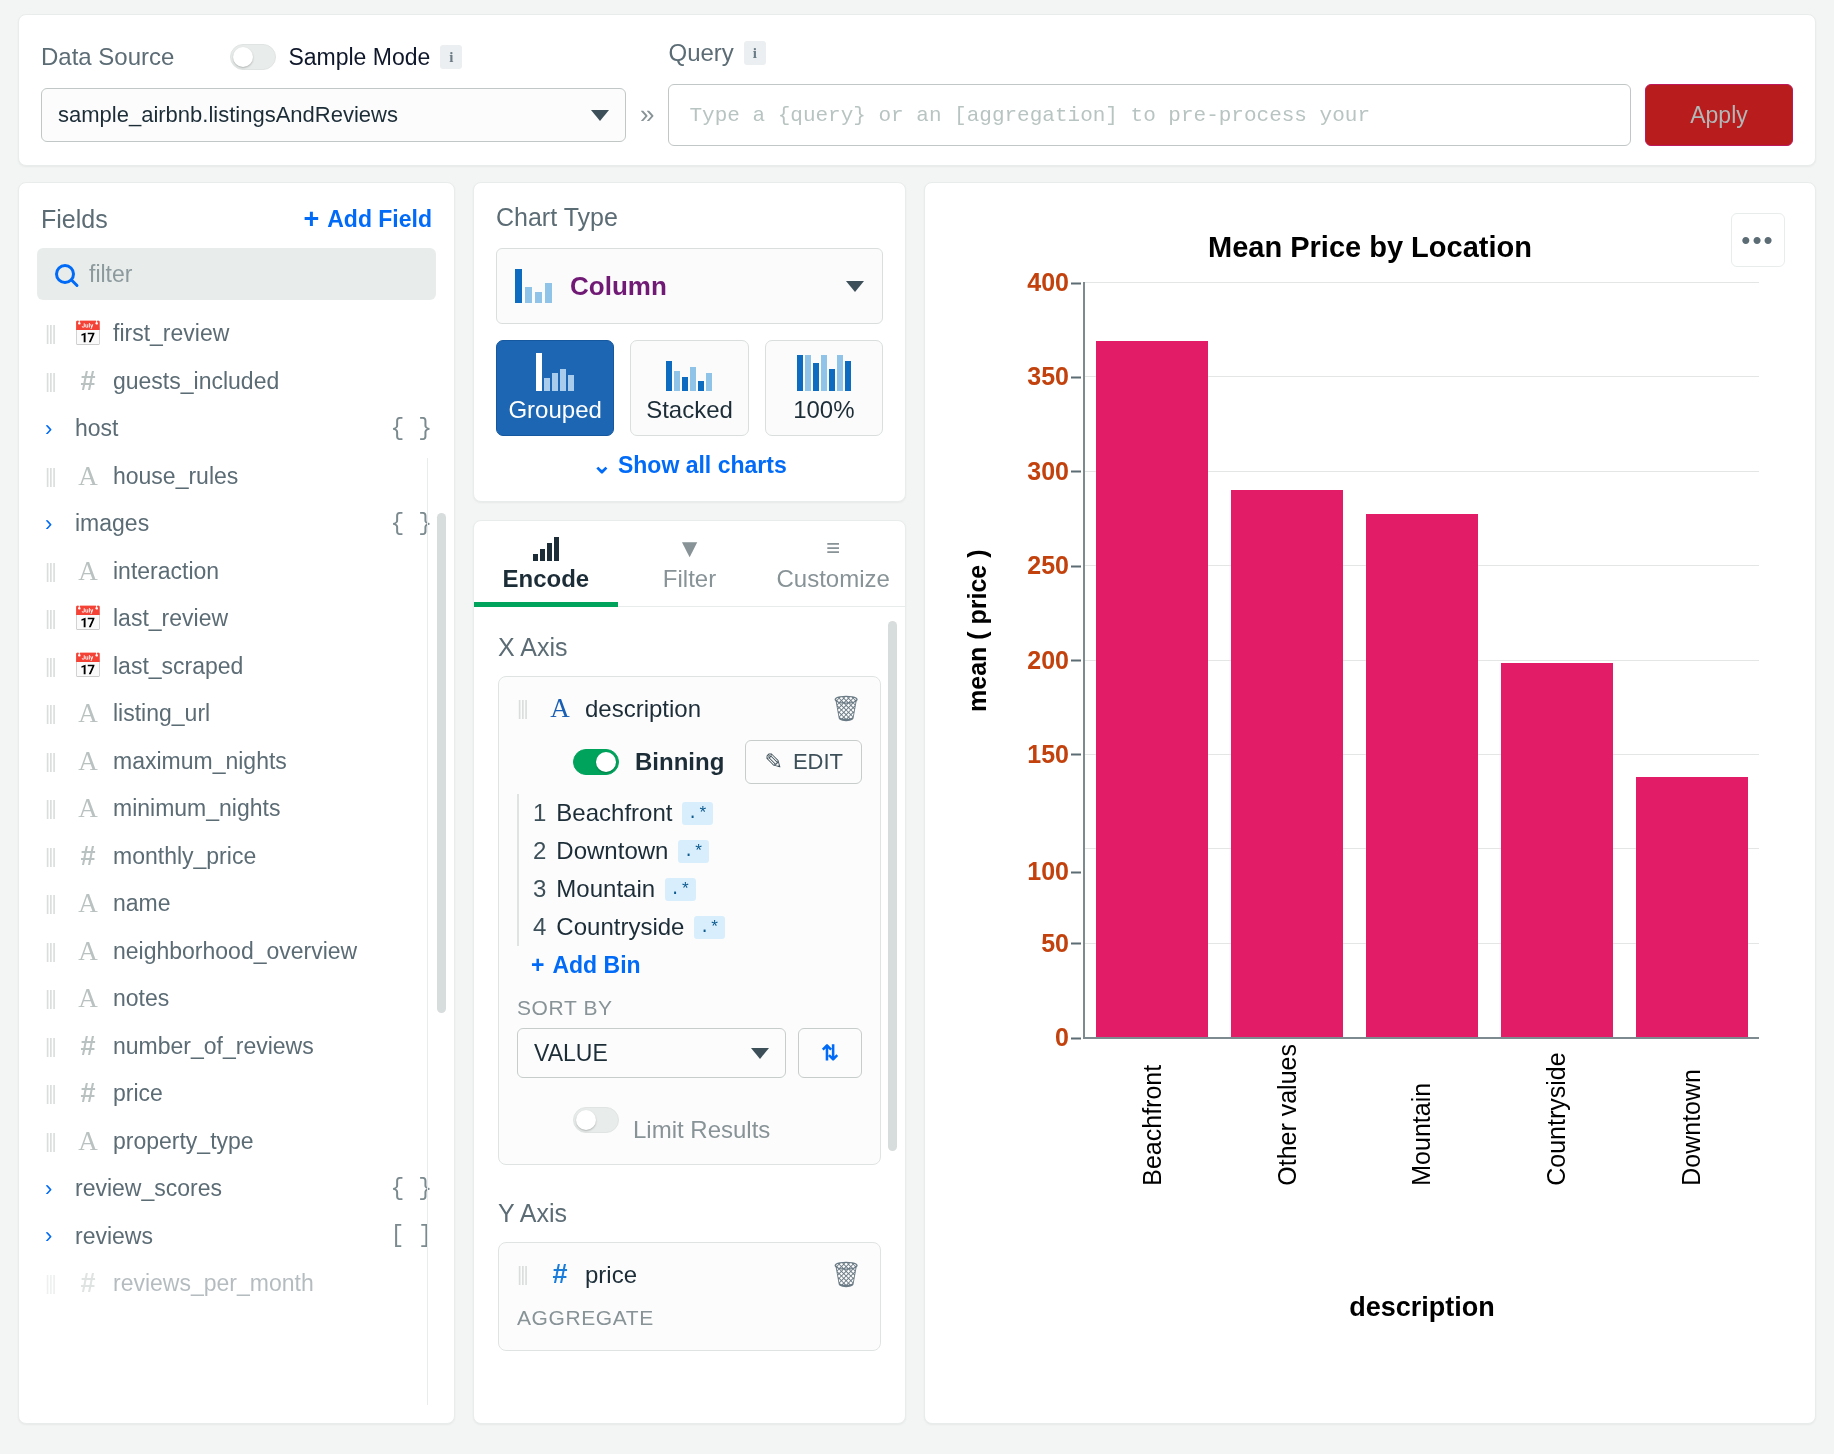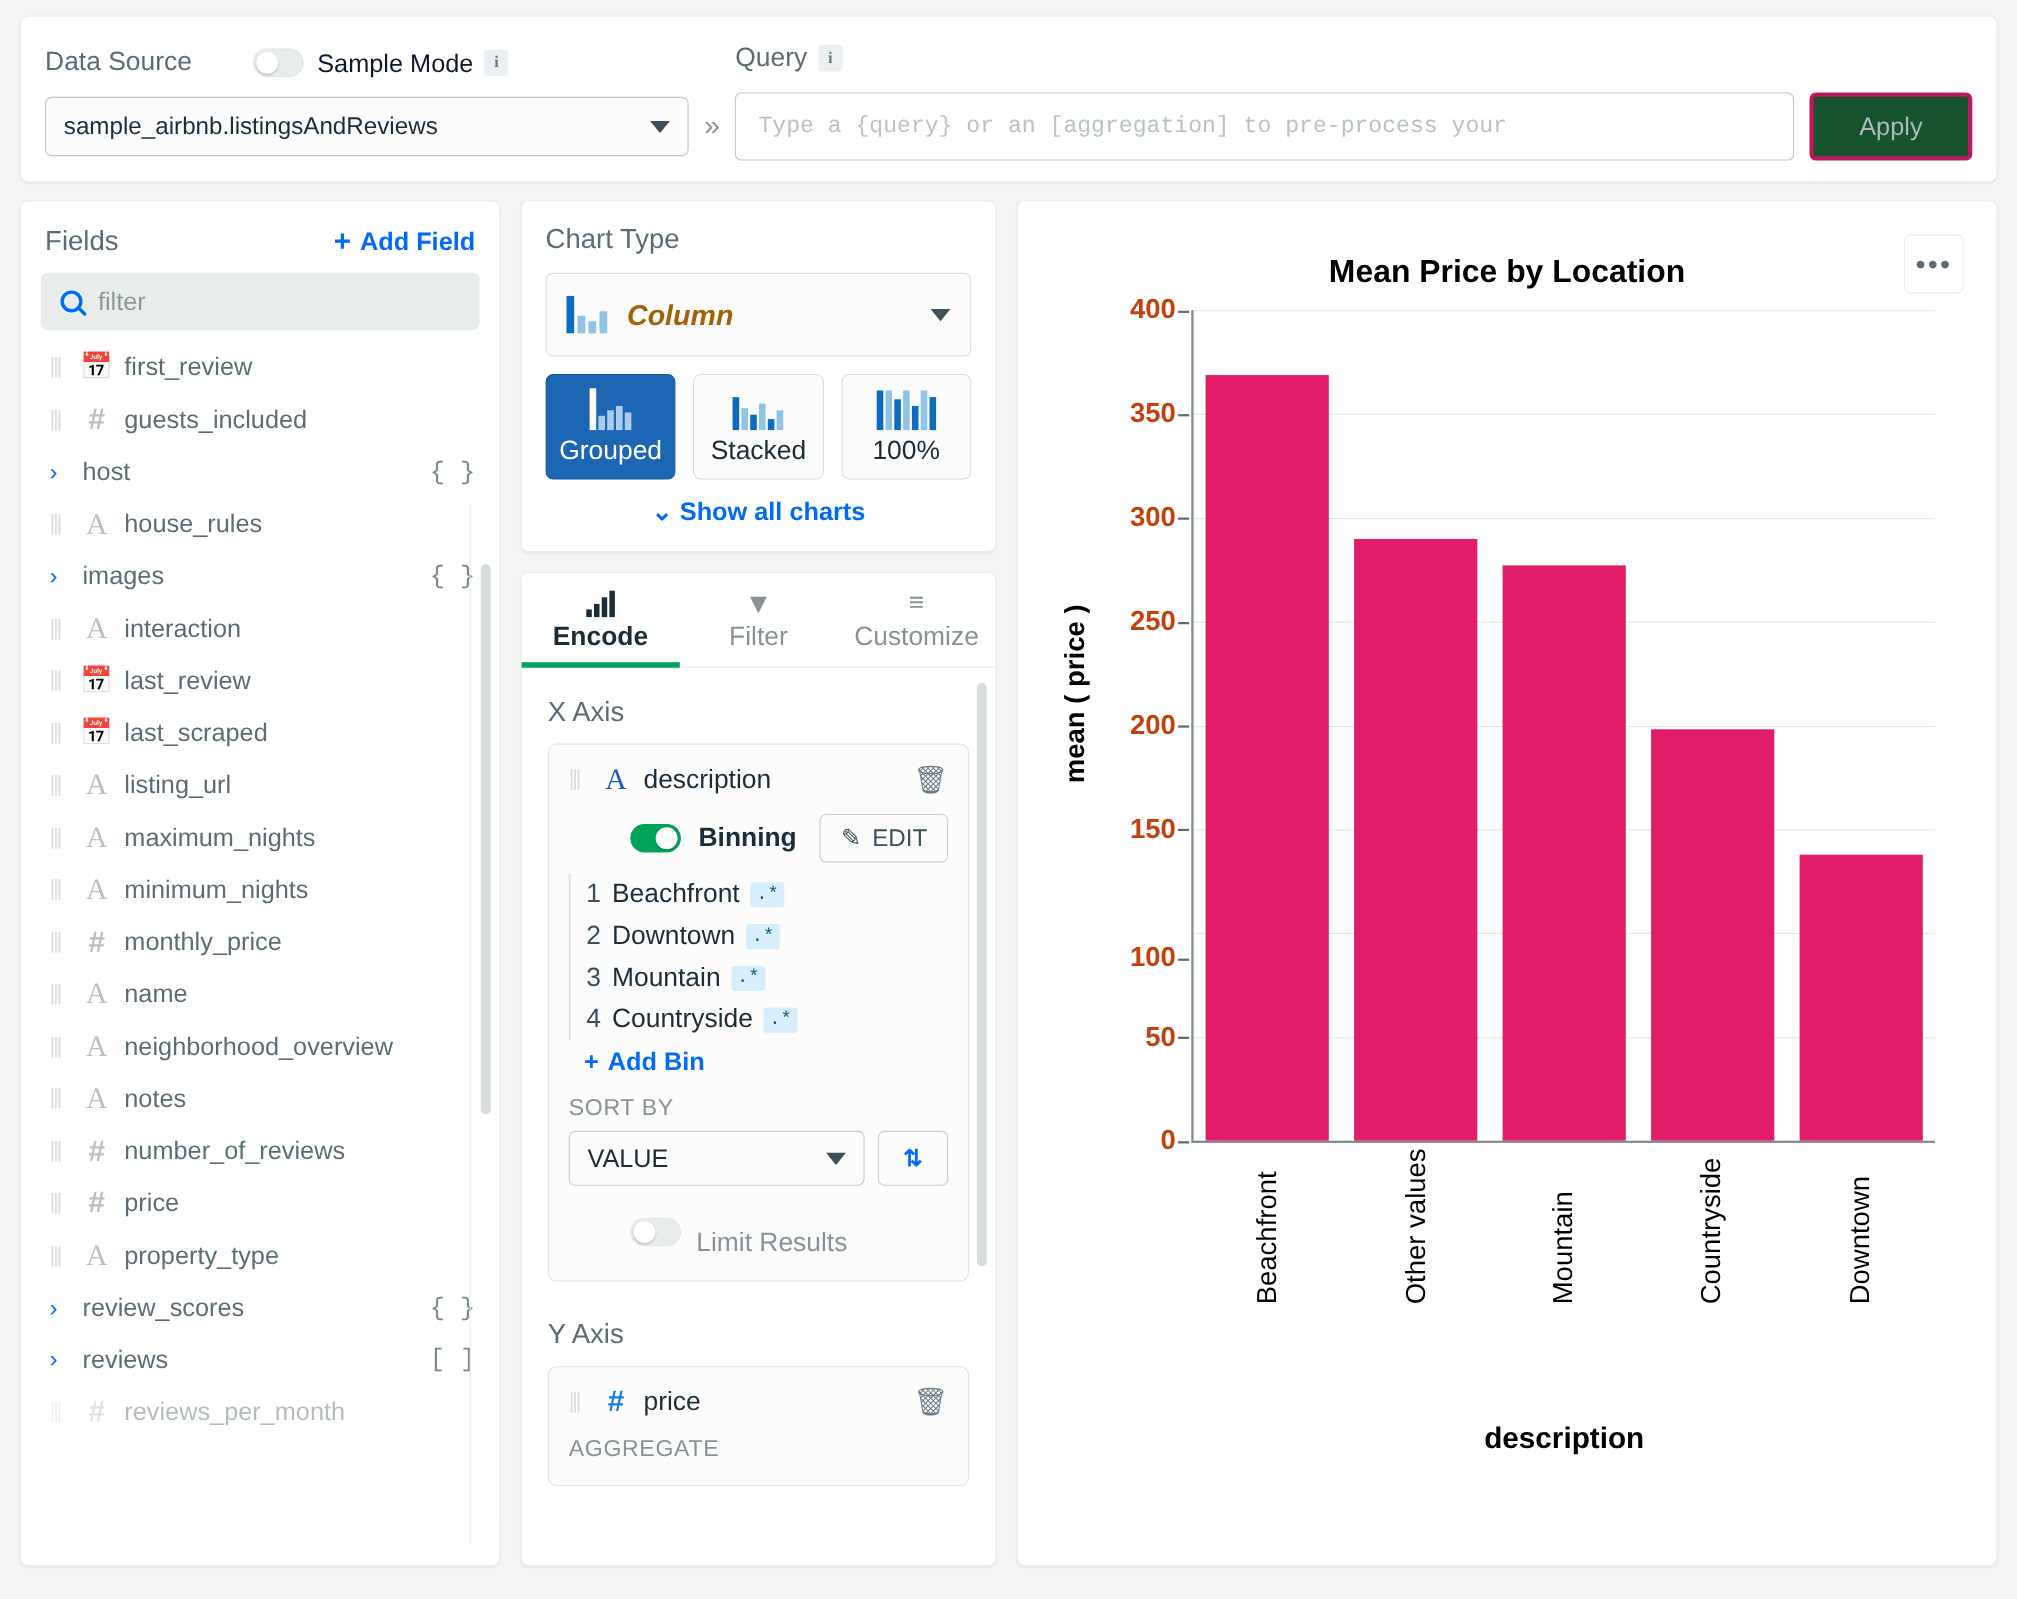--- a/index.html
+++ b/index.html
@@ -68,21 +68,21 @@
   .q-label { font-size: 24px; color: #5c6c75; }
   .q-row2 { display: flex; align-items: center; gap: 14px; margin-top: 12px; }
   .q-input {
     flex: 1; height: 62px; border: 1px solid #c1c7c6; border-radius: 6px;
     background: #fff; padding: 0 20px; font-size: 21px;
     font-family: "Liberation Mono", monospace; color: #b8c4c2;
     display: flex; align-items: center; overflow: hidden; white-space: nowrap;
   }
   .apply-btn {
     width: 148px; height: 62px; border-radius: 6px;
-    background: #14532d; border: 4px solid #be185d;
+    background: #b91c1c; border: 1px solid #be185d;
     font-size: 23px; color: #b0b9b8;
     display: flex; align-items: center; justify-content: center;
   }
 
   
   .main { display: flex; gap: 18px; margin-top: 16px; height: 1242px; }
 
   .panel {
     background: #fff; border: 1px solid #e8edeb; border-radius: 8px;
     box-shadow: 0 1px 2px rgba(0,0,0,0.05);
@@ -120,21 +120,21 @@
   .panel-div { position:absolute; left: 408px; top: 275px; bottom: 18px; width:1px; background:#e8edeb; }
 
   
   .cfg { width: 433px; display: flex; flex-direction: column; gap: 18px; }
   .cfg-top { padding: 20px 22px 22px 22px; }
   .cfg-title { font-size: 25px; color: #5c6c75; margin-bottom: 16px; }
   .chart-select {
     height: 76px; border: 1px solid #dadfde; border-radius: 6px; background: #fbfbfb;
     display: flex; align-items: center; padding: 0 18px; gap: 18px;
   }
-  .chart-select .nm { font-size: 26px; font-weight: bold; color: #a16207; font-style: italic; }
+  .chart-select .nm { font-size: 26px; font-weight: bold; color: #701a75; }
   .mini { display: flex; align-items: flex-end; gap: 3px; height: 34px; }
   .mini i { display:block; width: 7px; background: #0d6cc0; }
   .mini i.l { background: #8fc3e8; }
   .type-row { display: flex; gap: 16px; margin-top: 16px; }
   .type-btn {
     flex: 1; height: 96px; border-radius: 7px; border: 1px solid #dadfde;
     background: #fbfbfb; display: flex; flex-direction: column;
     align-items: center; justify-content: center; gap: 5px;
     font-size: 24px; color: #1c2d38;
   }

